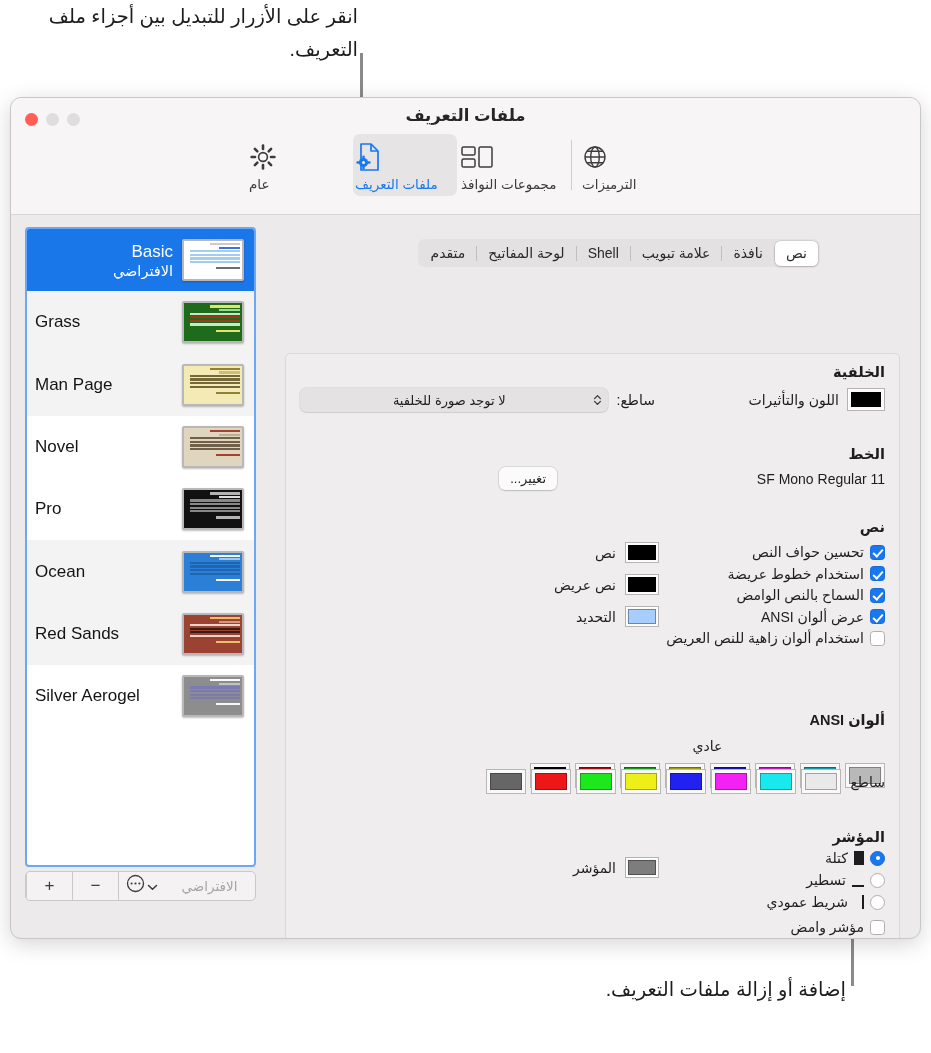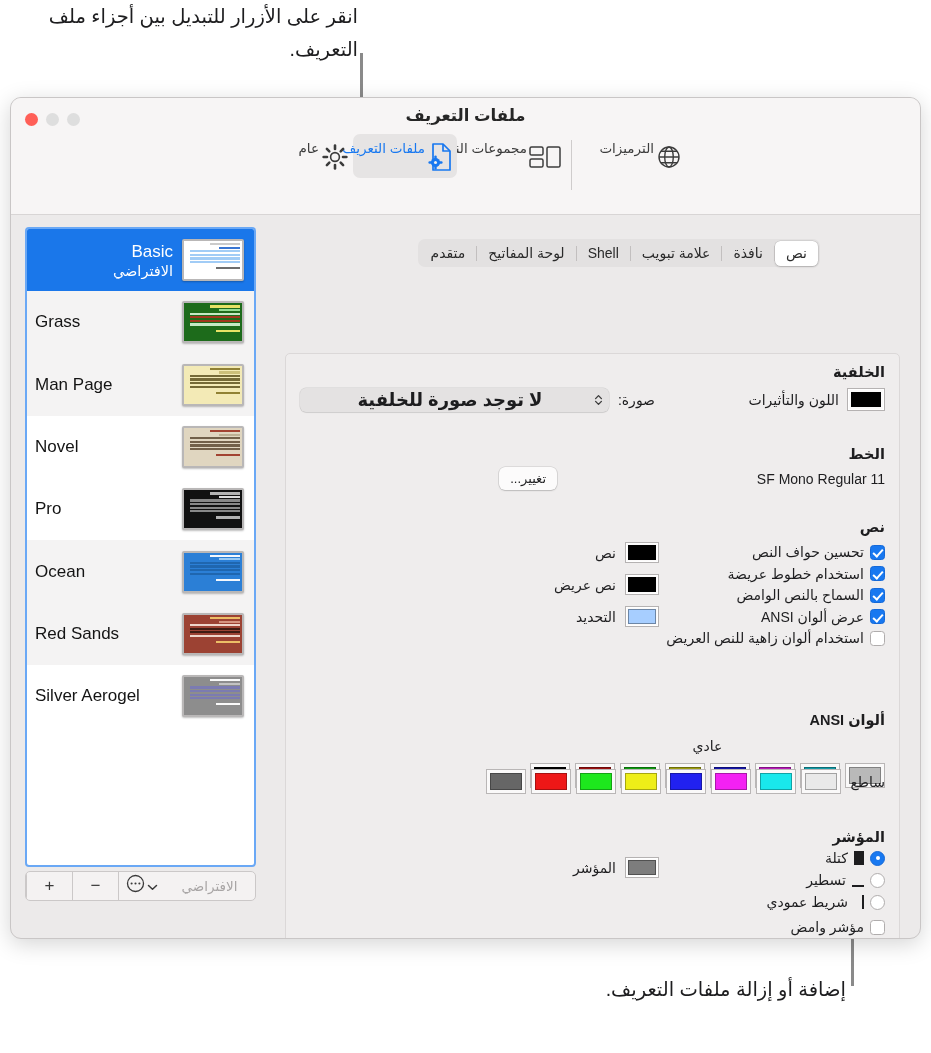--- a/index.html
+++ b/index.html
@@ -60,21 +60,21 @@
   .dot.max { background: #dedede; }
 
   .toolbar {
     position: absolute; top: 36px; left: 0; right: 0;
     display: flex; flex-direction: row; justify-content: center;
     align-items: flex-start; gap: 2px;
   }
   .tbtab {
     width: 104px; padding: 6px 2px 4px;
     border-radius: 7px;
-    display: flex; flex-direction: row; align-items: flex-start; gap: 2px;
+    display: flex; flex-direction: column; align-items: flex-end; gap: 2px;
     cursor: default;
   }
   .tbtab.active { background: #e6e4e4; }
   .tbtab .ic { height: 34px; display: flex; align-items: center; justify-content: center; }
   .tbtab .lbl { font-size: 13.5px; color: #3c3c3c; white-space: nowrap; }
   .tbtab.active .lbl { color: #1878f0; }
   .tb-sep { width: 1px; height: 50px; background: #cfcccc; margin: 6px 6px 0; }
 
   
   .body { position: relative; height: 724px; }
@@ -124,21 +124,21 @@
   .well i { display: block; width: 100%; height: 100%; border: 1px solid rgba(0,0,0,.35); }
   .well.sm { width: 34px; height: 21px; padding: 2px; }
 
   
   .popup {
     height: 24px; border-radius: 6px;
     background: #e4e2e2;
     box-shadow: 0 0 0 0.5px rgba(0,0,0,.12), 0 1px 1px rgba(0,0,0,.08);
     display: flex; flex-direction: row; align-items: center;
     padding: 0 6px 0 6px;
-    font-size: 18px; color: #1d1d1f; font-weight: bold;
+    font-size: 13px; color: #1d1d1f;
   }
   .popup .txt { flex: 1; text-align: center; }
   .stepper { display: flex; flex-direction: column; gap: 1px; line-height: 0; }
   .stepper svg { display: block; }
 
   .pushbtn {
     height: 23px; padding: 0 11px;
     border-radius: 6px; background: #fcfbfb;
     box-shadow: 0 0 0 0.5px rgba(0,0,0,.16), 0 1px 1.5px rgba(0,0,0,.14);
     font-size: 13px; color: #1d1d1f;
@@ -345,21 +345,21 @@
         <div class="panel">
 
           <div class="sec-h" style="position:absolute; right:14px; top:10px;">الخلفية</div>
           <div class="row" style="position:absolute; right:14px; top:34px; gap:8px;">
             <div class="well">
                 <i style="background:#000"></i>
               </div>
             <span class="lbl14">اللون والتأثيرات</span>
           </div>
           <div class="row" style="position:absolute; right:244px; top:34px; gap:9px; left:14px;">
-            <span class="lbl14">صورة:</span>
+            <span class="lbl14">ساطع:</span>
             <div class="popup" style="flex:1;">
               <span class="stepper">
                 <svg width="9" height="12" viewBox="0 0 9 12" fill="none" stroke="#3a3a3a" stroke-width="1.3" stroke-linecap="round" stroke-linejoin="round">
                   <polyline points="1.6,4.6 4.5,1.6 7.4,4.6"></polyline>
                     <polyline points="1.6,7.4 4.5,10.4 7.4,7.4"></polyline>
                 </svg>
               </span>
               <span class="txt">لا توجد صورة للخلفية</span>
             </div>
           </div>

